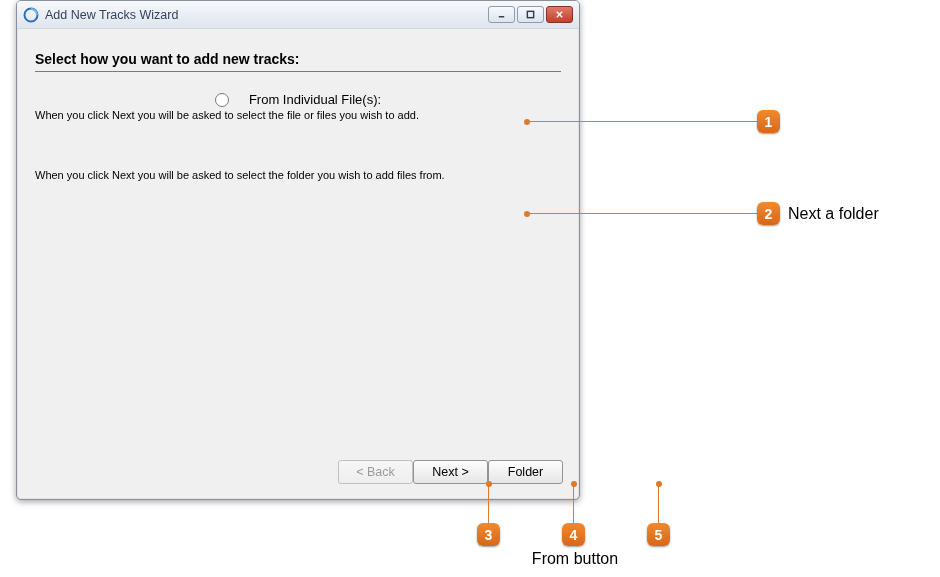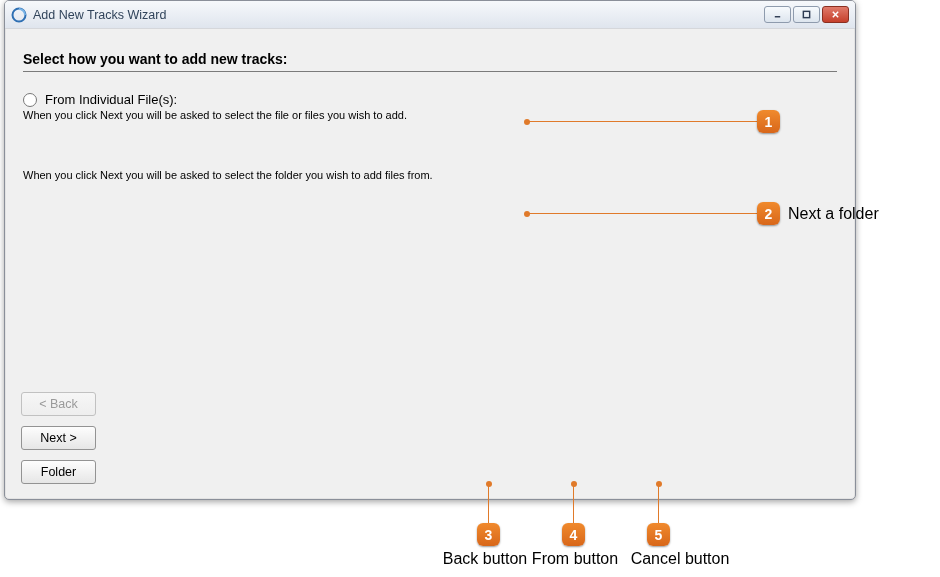--- a/index.html
+++ b/index.html
@@ -15,23 +15,23 @@
   .canvas {
     position: relative;
     width: 940px;
     height: 577px;
     background: #fff;
   }
 
   
   .window {
     position: absolute;
-    left: 4px;
+    left: 16px;
     top: 0px;
-    width: 852px;
+    width: 564px;
     height: 500px;
     background: #f0f0f0;
     border: 1px solid #8a8f99;
     border-radius: 5px;
     box-shadow: 0 2px 6px rgba(0,0,0,0.35), 0 0 0 1px rgba(0,0,0,0.05) inset;
     box-sizing: border-box;
   }
   .titlebar {
     height: 27px;
     background: linear-gradient(#f6f8fb, #dfe5ee);
@@ -89,40 +89,39 @@
   .sep {
     border: none;
     border-top: 1px solid #7b7b7b;
     margin: 0 0 20px 0;
   }
 
   .option-group { margin-bottom: 48px; }
   .radio-row {
     display: flex;
     align-items: center;
-    gap: 6px;
+    gap: 18px;
     margin-bottom: 2px;
+    justify-content: center;
   }
   input[type=radio] {
     width: 14px; height: 14px;
     margin: 0 2px 0 0;
   }
   .radio-label { font-size: 13px; }
   .option-desc { font-size: 11px; margin-top: 2px; }
 
   
   .button-bar {
     position: absolute;
     bottom: 16px;
     left: 0; right: 0;
     display: flex;
     justify-content: flex-end;
-    gap: 10px;
     padding: 0 16px;
-    flex-direction: column;
   }
   .wiz-btn {
     width: 75px;
     height: 24px;
     font-size: 12.5px;
     background: linear-gradient(#fdfdfd, #e6e6e6);
     border: 1px solid #939393;
     border-radius: 3px;
     color: #000;
     padding: 0;
@@ -273,17 +272,15 @@
   <div style="position:absolute; left:477px; top:523px;">
     <span class="bubble">3</span>
   </div>
   <div style="position:absolute; left:562px; top:523px;">
     <span class="bubble">4</span>
   </div>
   <div style="position:absolute; left:647px; top:523px;">
     <span class="bubble">5</span>
   </div>
 
-  <div class="below-label" style="left:420px; top:550px; width:130px;">Back button</div>
   <div class="below-label" style="left:520px; top:550px; width:110px;">From button</div>
-  <div class="below-label" style="left:615px; top:550px; width:130px;">Cancel button</div>
 
 </div>
 
 </body></html>

